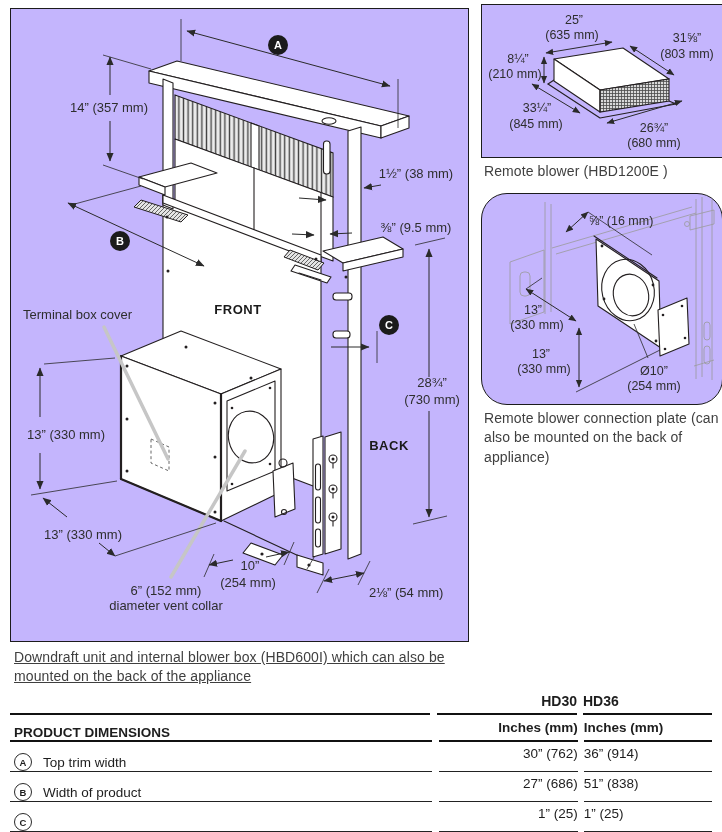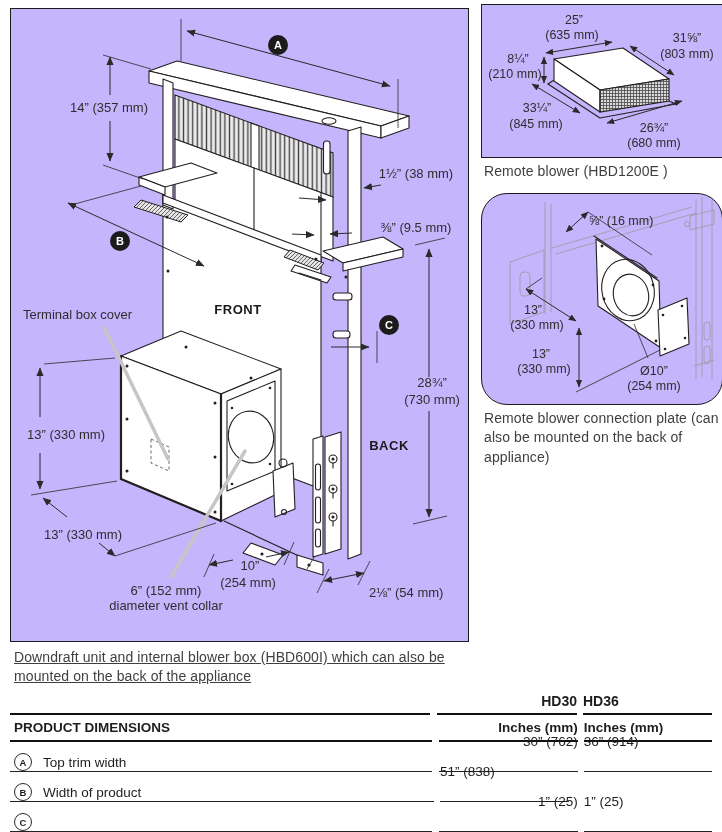--- a/index.html
+++ b/index.html
@@ -34,24 +34,24 @@
   #dim-table{position:absolute;left:10px;top:690px;width:702px;font-size:13.5px;color:#1d1d1d;}
   .t-row{display:flex;align-items:flex-end;}
   .t-label{width:420px;display:flex;align-items:center;}
   .t-c1{width:140px;margin-left:7px;text-align:right;}
   .t-c2{width:129px;margin-left:6px;}
   .r1{height:25px;}.r1 .t-c1,.r1 .t-c2{font-weight:bold;font-size:14px;padding-bottom:4px;}
   .bb-thick{border-bottom:2.6px solid #111;}
   .bb-thin{border-bottom:1.4px solid #222;}
   .r2{height:27px;}.r2 .t-label{font-weight:bold;padding-left:4px;}
   .r2 .t-c1,.r2 .t-c2{font-weight:bold;padding-bottom:5px;}
-  .r2 .t-label{align-items:flex-end;padding-bottom:5px;}
+  .r2 .t-label{align-items:flex-end;}
   .dr{height:30px;}
   .dr .t-label{padding-left:4px;}
-  .dr .t-c1,.dr .t-c2{padding-bottom:22px;}
+  .dr .t-c1,.dr .t-c2{padding-bottom:10px;}
   .dr .t-label{align-items:center;}
   .circ{display:inline-flex;width:16px;height:16px;border:1.2px solid #2a2a2a;border-radius:50%;
         align-items:center;justify-content:center;font-size:9.5px;font-weight:bold;
         margin-right:11px;flex:0 0 auto;}
 </style>
 </head>
 <body>
 
 <div id="main-figure" class="figbox">
 <svg width="457" height="632" viewBox="0 0 457 632">
@@ -392,20 +392,21 @@
       <span>Top trim width</span>
     </div>
     <div class="t-c1 bb-thin">30” (762)</div>
     <div class="t-c2 bb-thin">36” (914)</div>
   </div>
   <div class="t-row dr">
     <div class="t-label bb-thin">
       <span class="circ">B</span>
       <span>Width of product</span>
     </div>
+    <div class="t-c1 bb-thin">27” (686)</div>
     <div class="t-c2 bb-thin">51” (838)</div>
   </div>
   <div class="t-row dr">
     <div class="t-label bb-thin">
       <span class="circ">C</span>
     </div>
     <div class="t-c1 bb-thin">1” (25)</div>
     <div class="t-c2 bb-thin">1” (25)</div>
   </div>
 </div>

